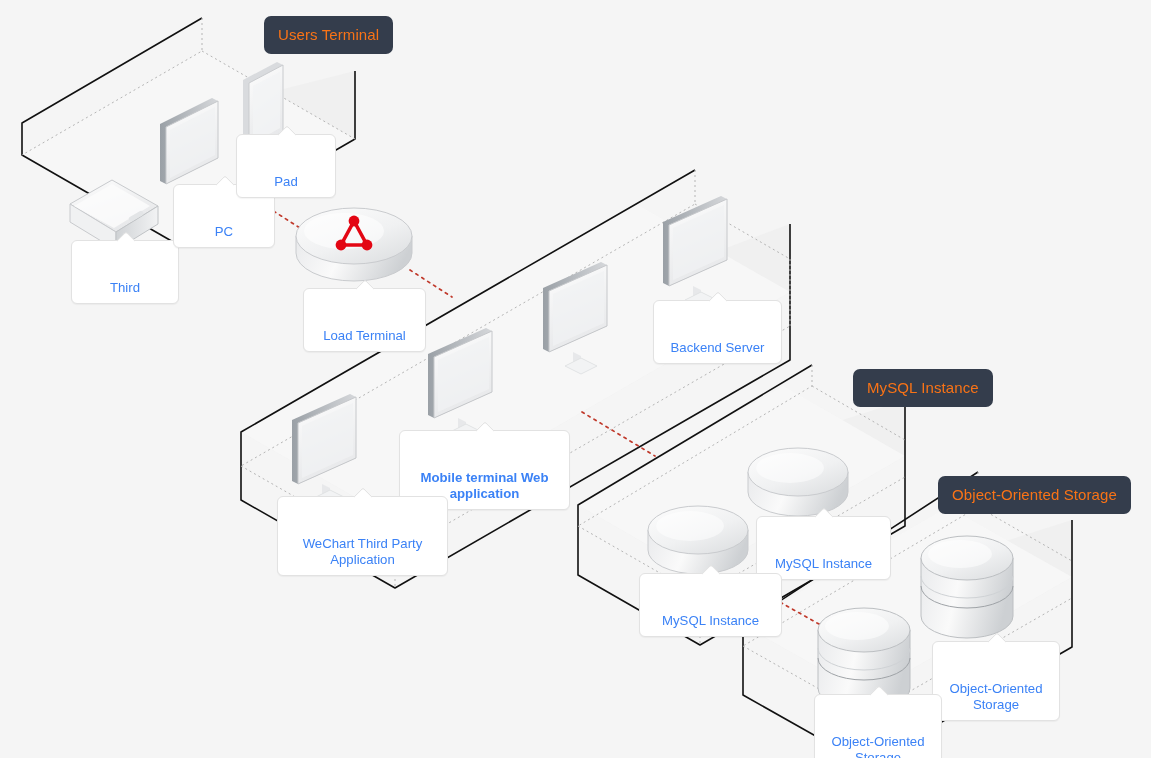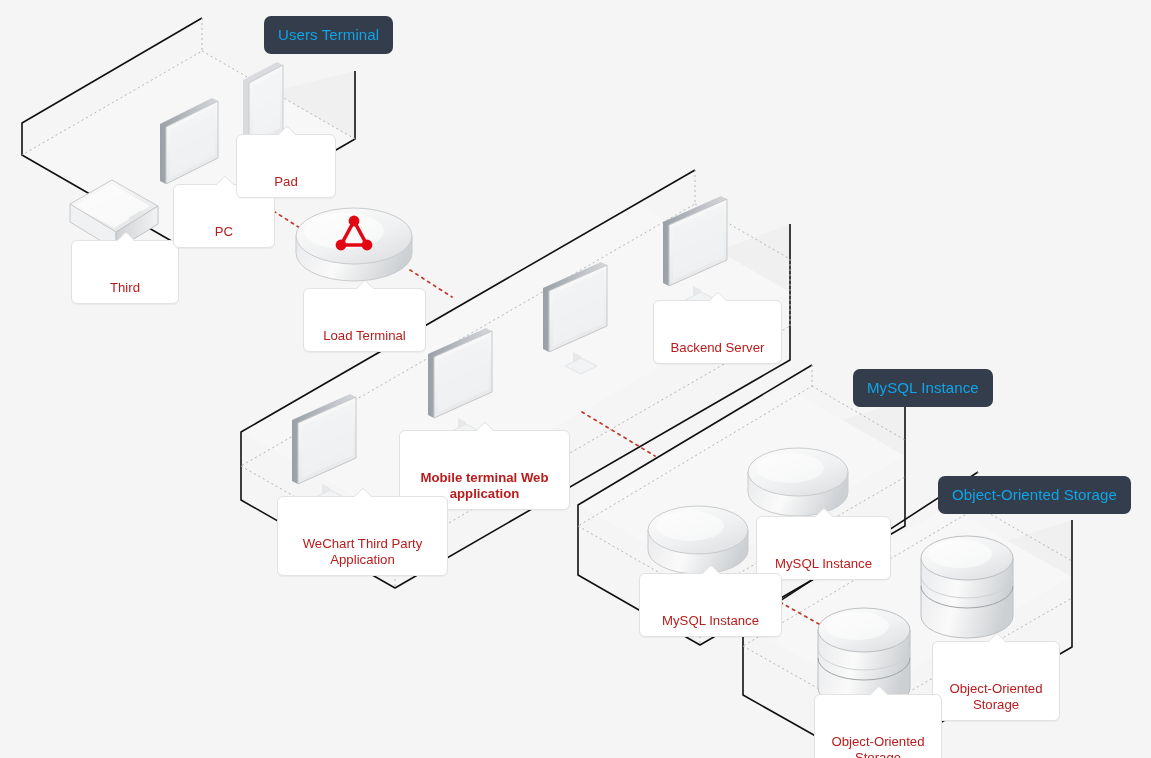--- a/index.html
+++ b/index.html
@@ -19,36 +19,36 @@
   }
   svg.layer {
     position: absolute; top: 0; left: 0;
     width: 1151px; height: 758px;
     overflow: visible;
   }
   
   .group-badge {
     position: absolute;
     background: #343d4c;
-    color: #0ea5e9;
+    color: #f97316;
     font-size: 15px;
     line-height: 1;
     padding: 11px 14px 12px 14px;
     border-radius: 7px;
     white-space: nowrap;
     letter-spacing: .1px;
     z-index: 40;
   }
   
   .pill {
     position: absolute;
     background: #ffffff;
     border: 1px solid #e2e2e2;
     border-radius: 6px;
-    color: #b91c1c;
+    color: #3b82f6;
     font-size: 13.2px;
     line-height: 16px;
     padding: 7px 10px;
     text-align: center;
     white-space: pre-line;
     box-shadow: 0 1px 1px rgba(0,0,0,0.045);
     z-index: 30;
   }
   .pill .notch {
     position: absolute;

